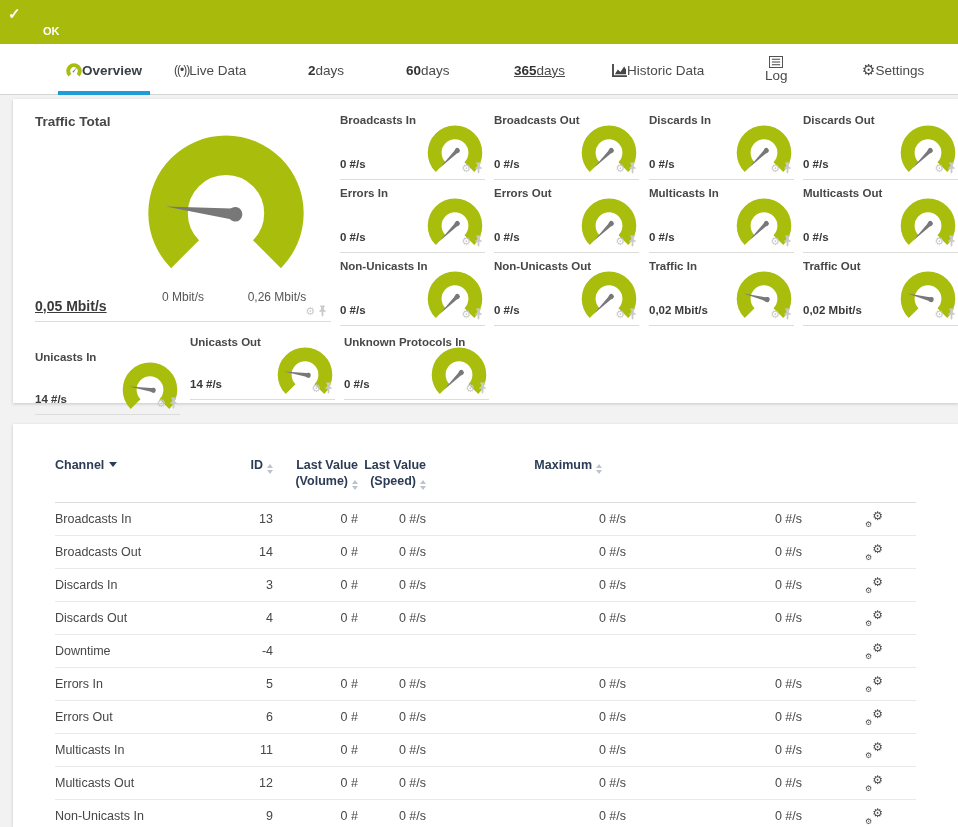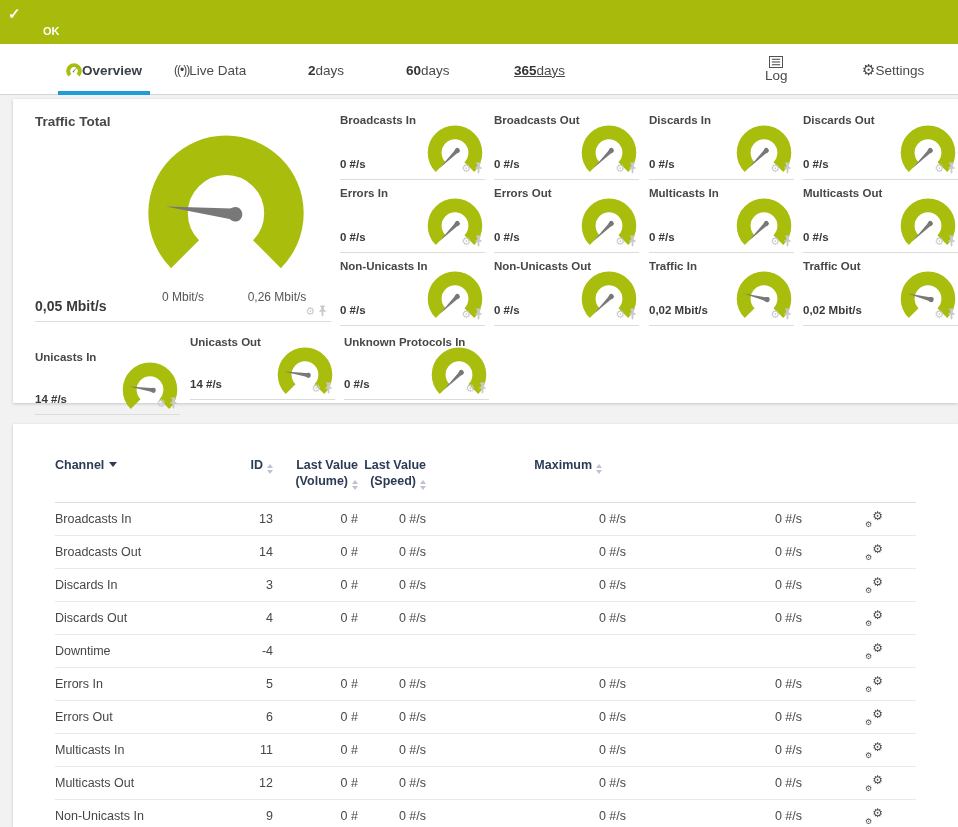--- a/index.html
+++ b/index.html
@@ -38,21 +38,21 @@
   .tile { position:absolute; border-bottom:1px solid #dcdcdc; }
   .tile-title { position:absolute; left:0; top:2px; font-size:11.5px; font-weight:bold; color:#474747; white-space:nowrap; }
   .tile-value { position:absolute; left:0; bottom:9px; font-size:11.5px; font-weight:bold; color:#3a3a3a; white-space:nowrap; }
   .tile-gauge { position:absolute; right:2px; top:13px; }
   .tile-icons { position:absolute; right:2px; bottom:5px; display:flex; align-items:center; gap:3px; color:#c9c9c9; cursor:pointer; }
   .tile-icons .gear-glyph { font-size:11px; line-height:11px; }
   .gauge .arc { stroke:#a9bd0d; }
   .gauge circle, .gauge polygon { fill:#787878; }
 
   .big-tile .tile-title { font-size:13.5px; }
-  .big-tile .tile-value { font-size:14px; bottom:7px; }
+  .big-tile .tile-value { font-size:14px; bottom:7px;text-decoration:underline; }
   .big-gauge { position:absolute; left:112px; top:22px; }
   .big-min, .big-max { position:absolute; top:178px; transform:translateX(-50%); font-size:12px; color:#555; white-space:nowrap; }
   .big-min { left:148px; } .big-max { left:242px; }
   .big-tile .tile-icons { right:4px; bottom:4px; }
 
   .pin-svg { display:block; }
 
   
   .thead { display:flex; align-items:flex-start; padding:33px 0 0 42px; }
   .hcell { font-size:12.5px; font-weight:bold; color:#2d3c55; line-height:16px; }
@@ -113,20 +113,29 @@
         <span class="tab-num">2</span>
         <span class="tab-label">days</span>
       </div>
       <div class="tab" style="left: 404px;">
         <span class="tab-num">60</span>
         <span class="tab-label">days</span>
       </div>
       <div class="tab" style="left: 512px; text-decoration: underline;">
         <span class="tab-num">365</span>
         <span class="tab-label">days</span>
+      </div>
+      <div class="tab" style="left: 610px;">
+        <span class="ticon">
+       <svg width="15" height="13" viewBox="0 0 16 14" fill="#454545">
+            <path d="M0 0h2v12h14v2H0z"></path>
+            <path d="M3 11l3.2-5.2 2.8 2.8L13 2.6l2 3.2V11z"></path>
+          </svg>
+        </span>
+        <span class="tab-label">Historic Data</span>
       </div>
       <div class="tab" style="left: 763px; flex-direction: column;">
         <span class="ticon">
        <svg width="14" height="12" viewBox="0 0 15 13" fill="none" stroke="#454545">
             <rect x="0.5" y="0.5" width="14" height="12"></rect>
             <path d="M3 3.5h9M3 6.5h9M3 9.5h9" stroke-width="1.2"></path>
           </svg>
         </span>
         <span class="tab-label">Log</span>
       </div>

